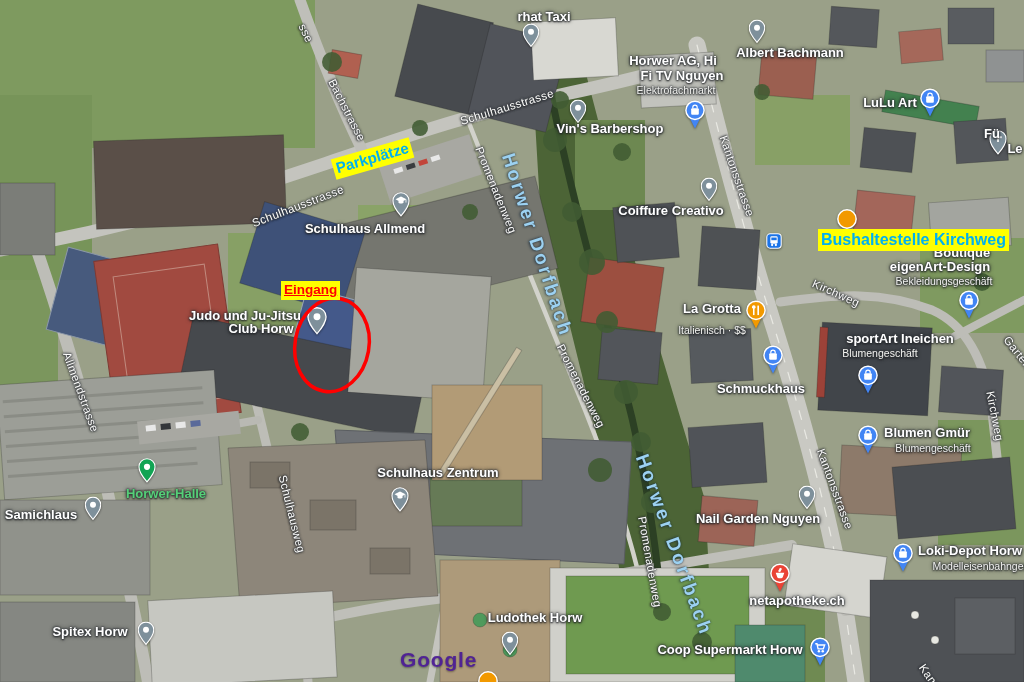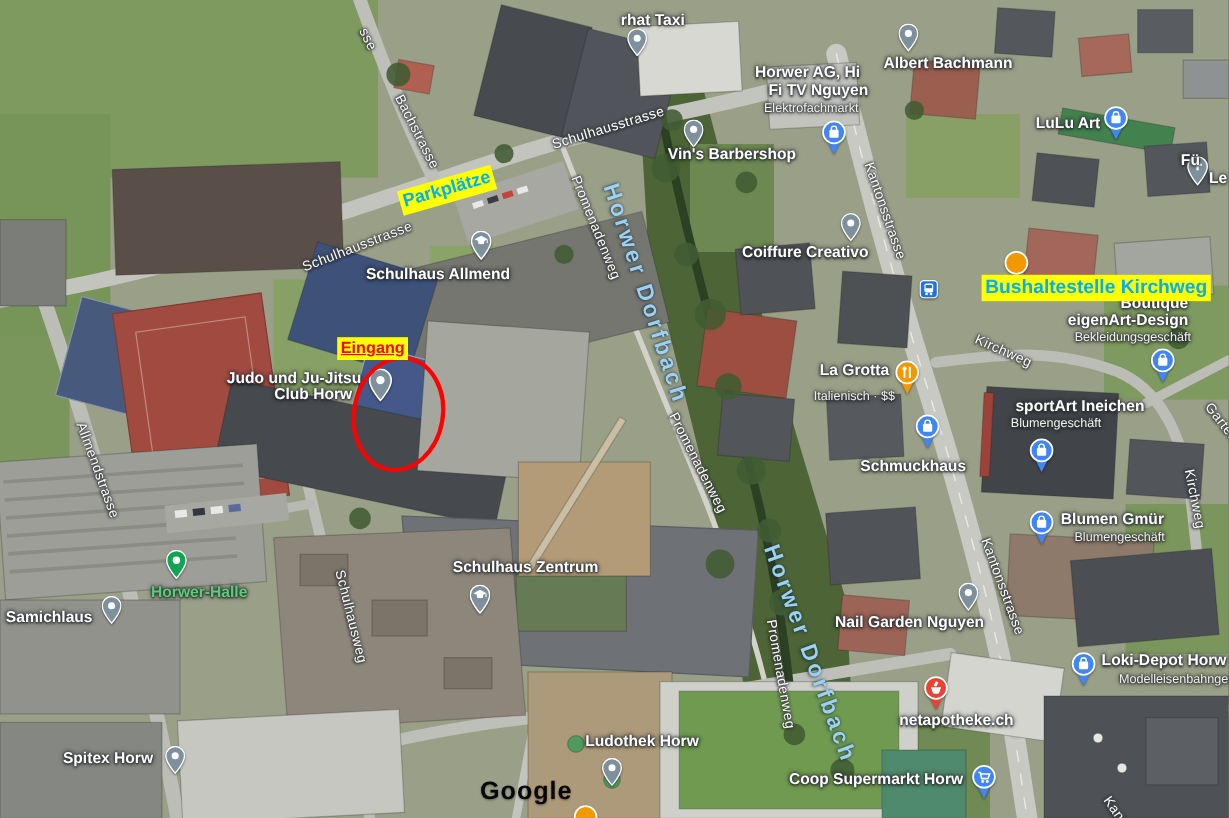--- a/index.html
+++ b/index.html
@@ -19,21 +19,21 @@
   .pin{position:absolute;transform:translate(-50%,-36%);filter:drop-shadow(0 1px 1px rgba(0,0,0,.45));}
   .pinc{position:absolute;transform:translate(-50%,-50%);filter:drop-shadow(0 1px 1px rgba(0,0,0,.45));}
   .ann{position:absolute;background:#ffff00;font-weight:bold;white-space:nowrap;line-height:1.25;padding:1px 3px;}
   .ann-red{color:#ff0000;text-decoration:underline;}
   .ann-blue{color:#00b0f0;}
   #banner{left:2px;top:5px;font-size:14px;letter-spacing:-0.45px;}
   #parkplaetze{left:332px;top:148px;font-size:15px;transform:rotate(-16deg);}
   #eingang{left:281px;top:281px;font-size:13.5px;}
   #bushaltestelle{left:786px;top:229px;font-size:16px;margin-left:32px;}
   #ellipse-marker{position:absolute;left:288px;top:293px;}
-  #google-logo{position:absolute;left:400px;top:648px;color:#000000;font-size:21px;font-weight:bold;
+  #google-logo{position:absolute;left:400px;top:648px;color:#4c1d95;font-size:21px;font-weight:bold;
                letter-spacing:.8px;opacity:.95;text-shadow:0 1px 2px rgba(0,0,0,.4);}
 </style>
 </head>
 <body>
 
 <div id="stage">
 
   <svg id="map-base" width="1024" height="682" viewBox="0 0 1024 682">
     <defs>
       <symbol id="pin-dot" viewBox="0 0 24 34">

